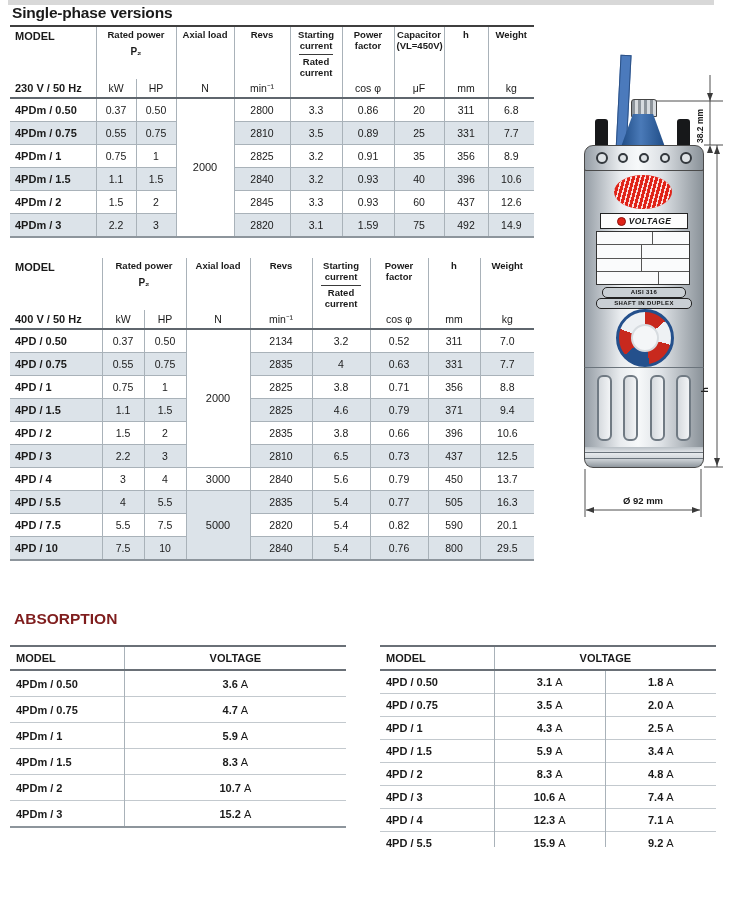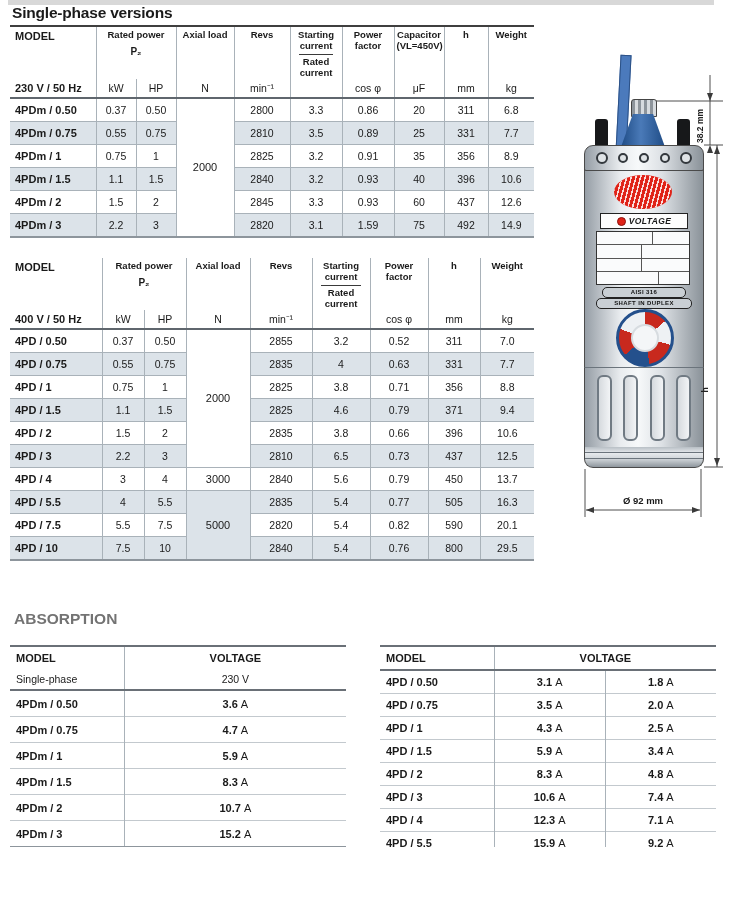--- a/index.html
+++ b/index.html
@@ -4,21 +4,21 @@
 <style>
   html,body { margin:0; padding:0; background:#fff; }
   .page { position:relative; width:731px; height:847px; background:#fff; overflow:hidden;
           font-family:"Liberation Sans", sans-serif; color:#1a1a1a;text-decoration:underline; }
   .topbar { position:absolute; top:0; left:8px; width:706px; height:5px; background:#d8d8d8; }
 
   
   .sec-title { font-size:15.5px; font-weight:bold; letter-spacing:-0.2px; margin:0;
                padding:1px 0 3px 2px; border-bottom:2px solid #3f3f3f; }
   .abs-title { position:absolute; top:610px; left:14px; font-size:15.5px; font-weight:bold;
-               color:#737373; }
+               color:#7f1d1d; }
 
   
   .sec1 { position:absolute; top:3px; left:10px; width:524px; }
   .sec2 { position:absolute; top:258px; left:10px; width:524px; }
   table.t { border-collapse:collapse; width:100%; table-layout:fixed; border-bottom:2px solid #8d959c; }
   .t th, .t td { border-left:1px solid #a9b2b9; padding:0 2px; text-align:center;
                  font-size:10.5px; overflow:hidden; }
   .t th:first-child, .t td:first-child { border-left:none; }
   .t thead { border-bottom:2px solid #5f666d; }
   .t tbody tr + tr td { border-top:1px solid #a9b2b9; }
@@ -282,21 +282,21 @@
           <td>mm</td>
           <td>kg</td>
         </tr>
       </thead>
       <tbody>
         <tr>
             <td class="m">4PD / 0.50</td>
             <td>0.37</td>
             <td>0.50</td>
             <td class="ax" rowspan="6">2000</td>
-            <td>2855</td>
+            <td>2134</td>
             <td>3.2</td>
             <td>0.52</td>
             <td>311</td>
             <td>7.0</td>
           </tr>
         <tr class="s">
             <td class="m">4PD / 0.75</td>
             <td>0.55</td>
             <td>0.75</td>
             <td>2835</td>
@@ -464,24 +464,20 @@
     <table class="abs">
       <colgroup>
           <col style="width:34%">
           <col style="width:66%">
         </colgroup>
       <thead>
         <tr class="ah1">
             <th class="mh">MODEL</th>
             <th>VOLTAGE</th>
           </tr>
-        <tr class="ah2">
-            <th class="mh">Single-phase</th>
-            <td>230 V</td>
-          </tr>
       </thead>
       <tbody>
         <tr>
             <td class="m">4PDm / 0.50</td>
             <td><span class="num">3.6</span><span class="unit">A</span></td>
           </tr>
         <tr>
             <td class="m">4PDm / 0.75</td>
             <td><span class="num">4.7</span><span class="unit">A</span></td>
           </tr>

